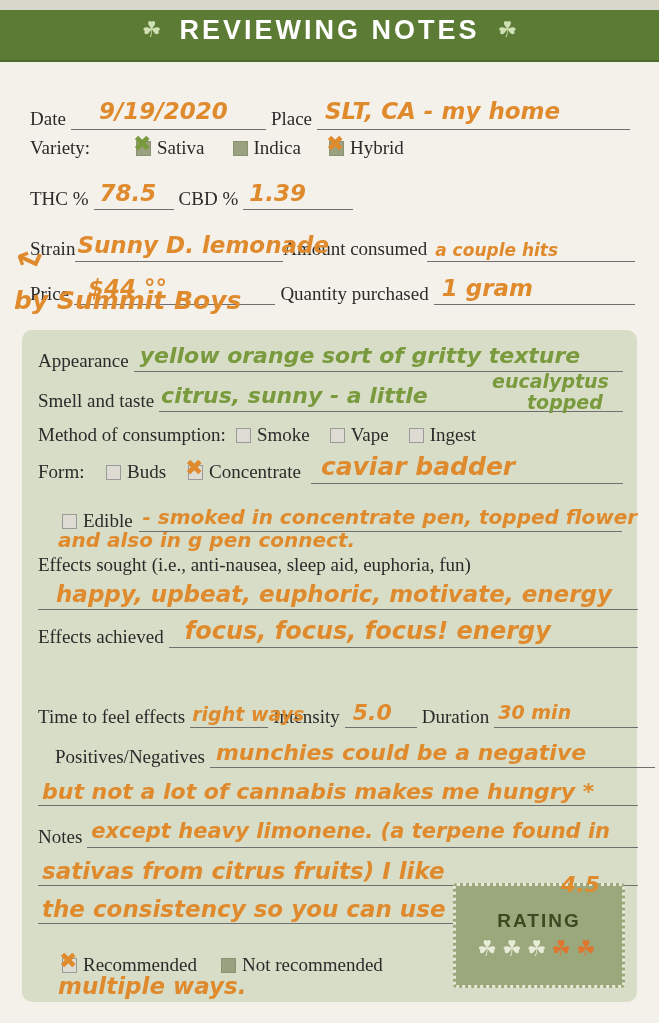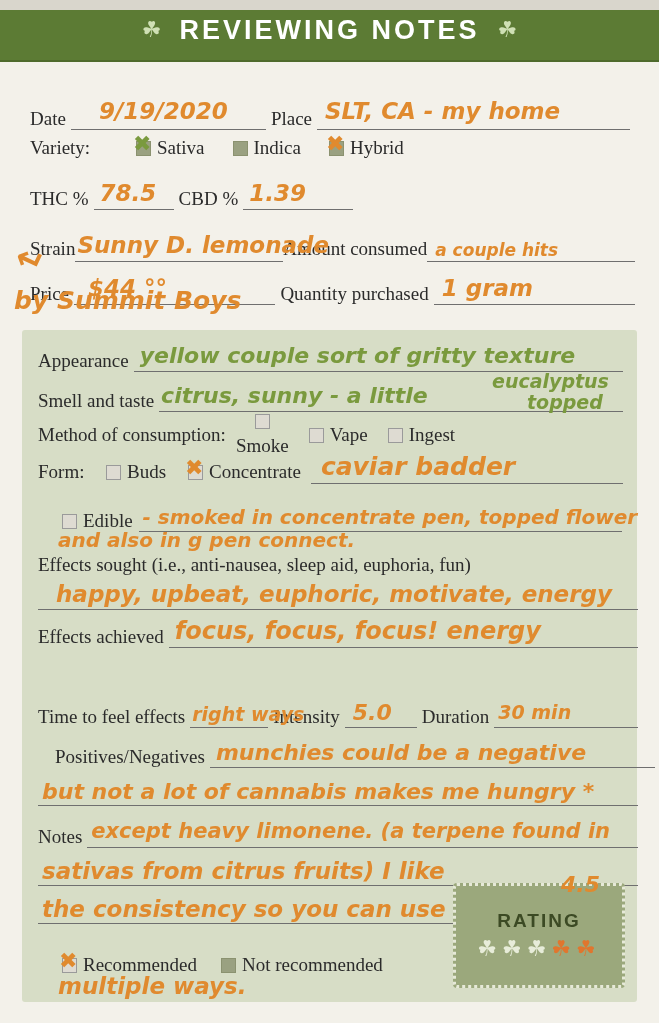--- a/index.html
+++ b/index.html
@@ -61,21 +61,21 @@
     position:absolute; left:-4px; top:-9px;
     font-family:"DejaVu Sans", sans-serif;
     font-size:22px; font-weight:bold; color:#e08a2e;
     line-height:1;
   }
   .xmark.green { color:#7a9a3e; }
   
   .green-panel {
     position:absolute; left:22px; top:330px; width:615px; height:672px;
     background:#d7ddc6;
-    border-radius:3px;
+    border-radius:10px;
   }
   .rating-box {
     position:absolute; right:12px; bottom:14px;
     width:172px; height:105px;
     background:#9ba87c;
     border:3px dotted #e6e9d8;
     border-radius:4px;
     display:flex; flex-direction:column; align-items:center; justify-content:center;
     gap:4px;
   }
@@ -172,36 +172,36 @@
   </div>
 
   <div class="arrow abs" style="left:16px; top:240px; transform:rotate(25deg); font-size:34px;">↵</div>
   <div class="hand abs" style="left:14px; top:288px; font-size:25px;">by Summit Boys</div>
 
   <div class="green-panel">
 
     <div class="abs" style="left:16px; top:18px; width:585px; height:24px; display:flex; align-items:flex-end; gap:5px;">
       <span class="field-label">Appearance</span>
       <span class="line">
-        <span class="hand green abs" style="left:6px; bottom:4px; font-size:22px;">yellow couple sort of gritty texture</span>
+        <span class="hand green abs" style="left:6px; bottom:4px; font-size:22px;">yellow orange sort of gritty texture</span>
       </span>
     </div>
 
     <div class="abs" style="left:16px; top:58px; width:585px; height:24px; display:flex; align-items:flex-end; gap:5px;">
       <span class="field-label">Smell and taste</span>
       <span class="line">
         <span class="hand green abs" style="left:2px; bottom:4px; font-size:22px;">citrus, sunny - a little</span>
       </span>
     </div>
     <span class="hand green abs" style="left:470px; top:42px; font-size:19px;">eucalyptus</span>
     <span class="hand green abs" style="left:505px; top:63px; font-size:19px;">topped</span>
 
     <div class="abs" style="left:16px; top:92px; width:585px; height:26px; display:flex; align-items:center; gap:10px;">
       <span class="field-label">Method of consumption:</span>
-      <span style="display:inline-flex; align-items:center; gap:6px;flex-direction:column;">
+      <span style="display:inline-flex; align-items:center; gap:6px;">
         <span class="cbox"></span>
         <span class="field-label">Smoke</span>
       </span>
       <span style="display:inline-flex; align-items:center; gap:6px; margin-left:10px;">
         <span class="cbox"></span>
         <span class="field-label">Vape</span>
       </span>
       <span style="display:inline-flex; align-items:center; gap:6px; margin-left:10px;">
         <span class="cbox"></span>
         <span class="field-label">Ingest</span>
@@ -237,21 +237,21 @@
     <div class="abs" style="left:16px; top:224px; width:585px;">
       <span class="field-label">Effects sought (i.e., anti-nausea, sleep aid, euphoria, fun)</span>
     </div>
     <div class="abs" style="left:16px; top:250px; width:600px; height:30px; border-bottom:1.5px solid #6f6f6f;">
       <span class="hand abs" style="left:18px; bottom:3px; font-size:23px;">happy, upbeat, euphoric, motivate, energy</span>
     </div>
 
     <div class="abs" style="left:16px; top:292px; width:600px; height:26px; display:flex; align-items:flex-end; gap:5px;">
       <span class="field-label">Effects achieved</span>
       <span class="line">
-        <span class="hand abs" style="left:6px; bottom:4px; font-size:24px;">focus, focus, focus! energy</span>
+        <span class="hand abs" style="left:16px; bottom:4px; font-size:24px;">focus, focus, focus! energy</span>
       </span>
     </div>
 
     <div class="abs" style="left:16px; top:372px; width:600px; height:26px; display:flex; align-items:flex-end; gap:5px;">
       <span class="field-label">Time to feel effects</span>
       <span class="line" style="max-width:78px;">
         <span class="hand abs" style="left:2px; bottom:3px; font-size:19px;">right ways</span>
       </span>
       <span class="field-label">Intensity</span>
       <span class="line" style="max-width:72px;">

